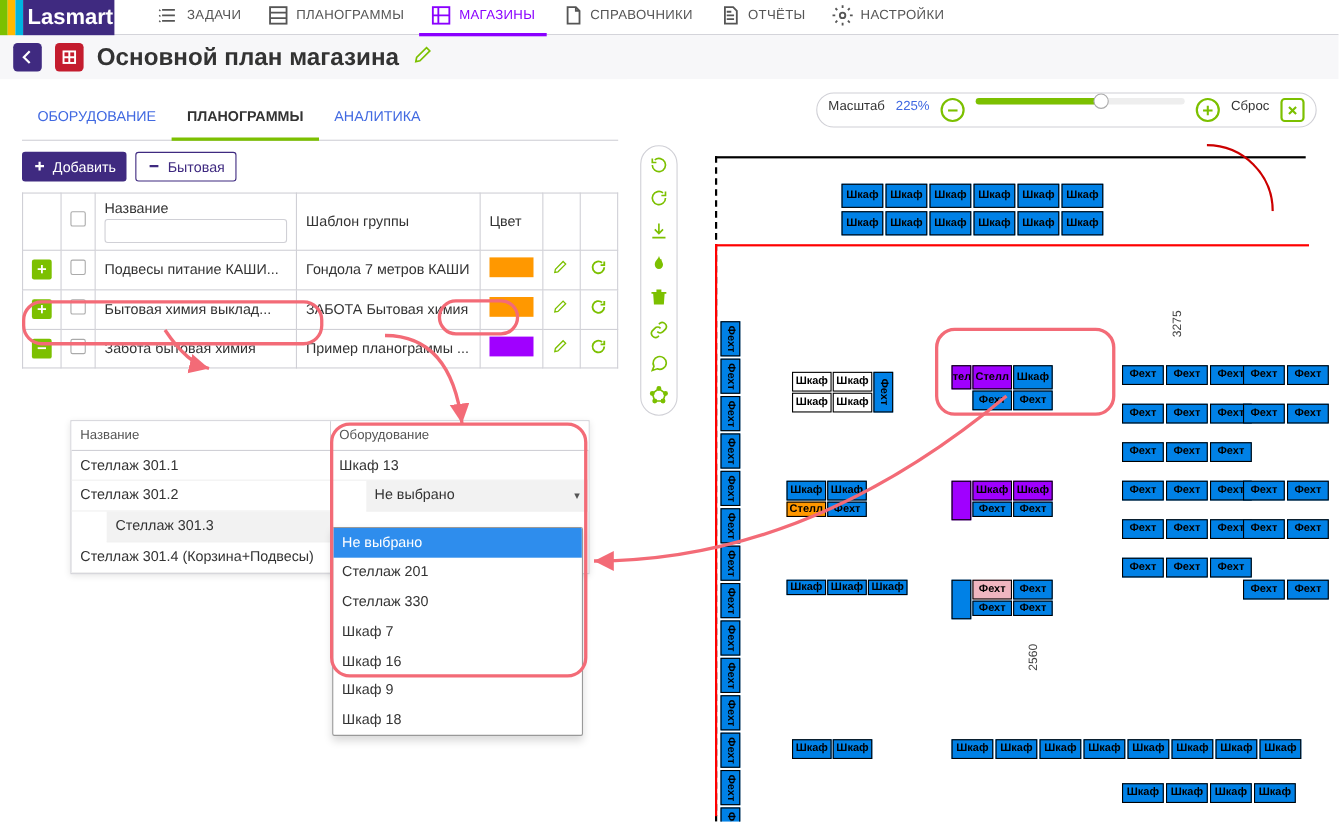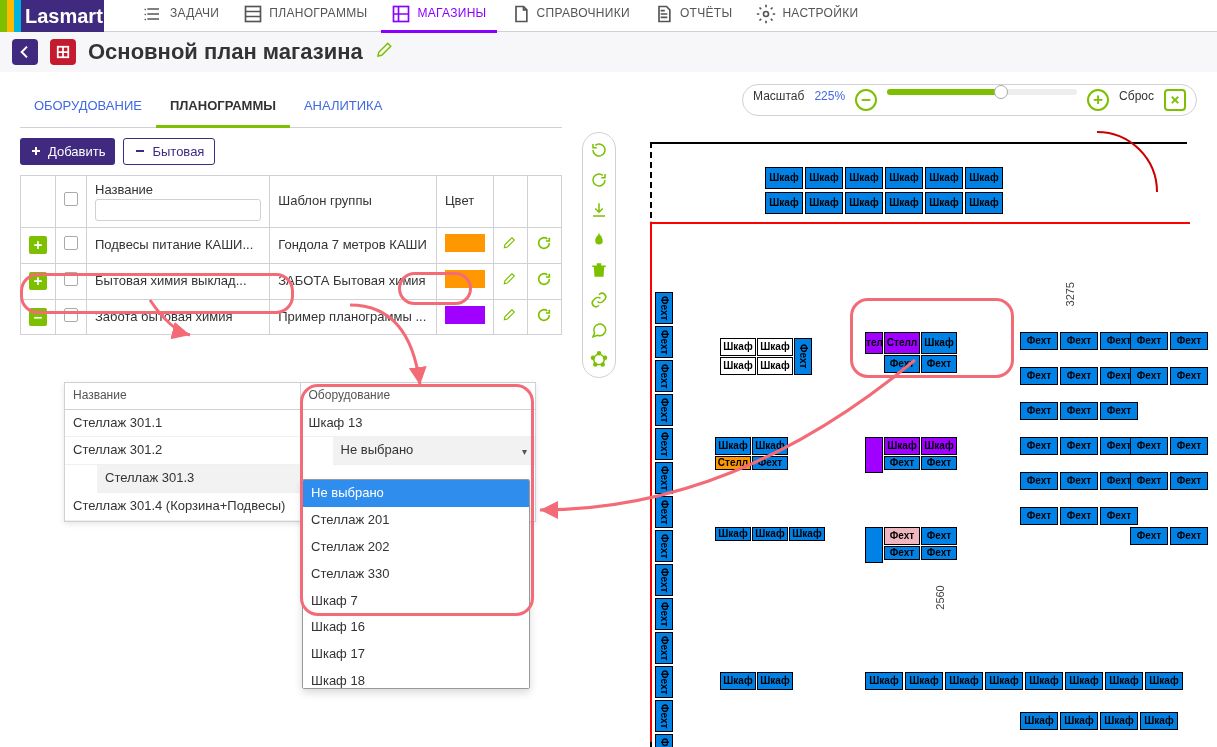--- a/index.html
+++ b/index.html
@@ -276,25 +276,24 @@
         <div class="row dd sel">
           <span>Не выбрано</span>
           <span class="chev">▾</span>
         </div>
       </div>
     </div>
 
     <div class="ddlist">
       <div class="opt sel">Не выбрано</div>
       <div class="opt">Стеллаж 201</div>
-      <div class="opt">Стеллаж 202</div>
       <div class="opt">Стеллаж 330</div>
       <div class="opt">Шкаф 7</div>
       <div class="opt">Шкаф 16</div>
-      <div class="opt">Шкаф 17</div>
+      <div class="opt">Шкаф 9</div>
       <div class="opt">Шкаф 18</div>
 
     </div>
 
   </div>
 
   <div class="right">
 
     <div class="zoombar">
       <span>Масштаб</span>

